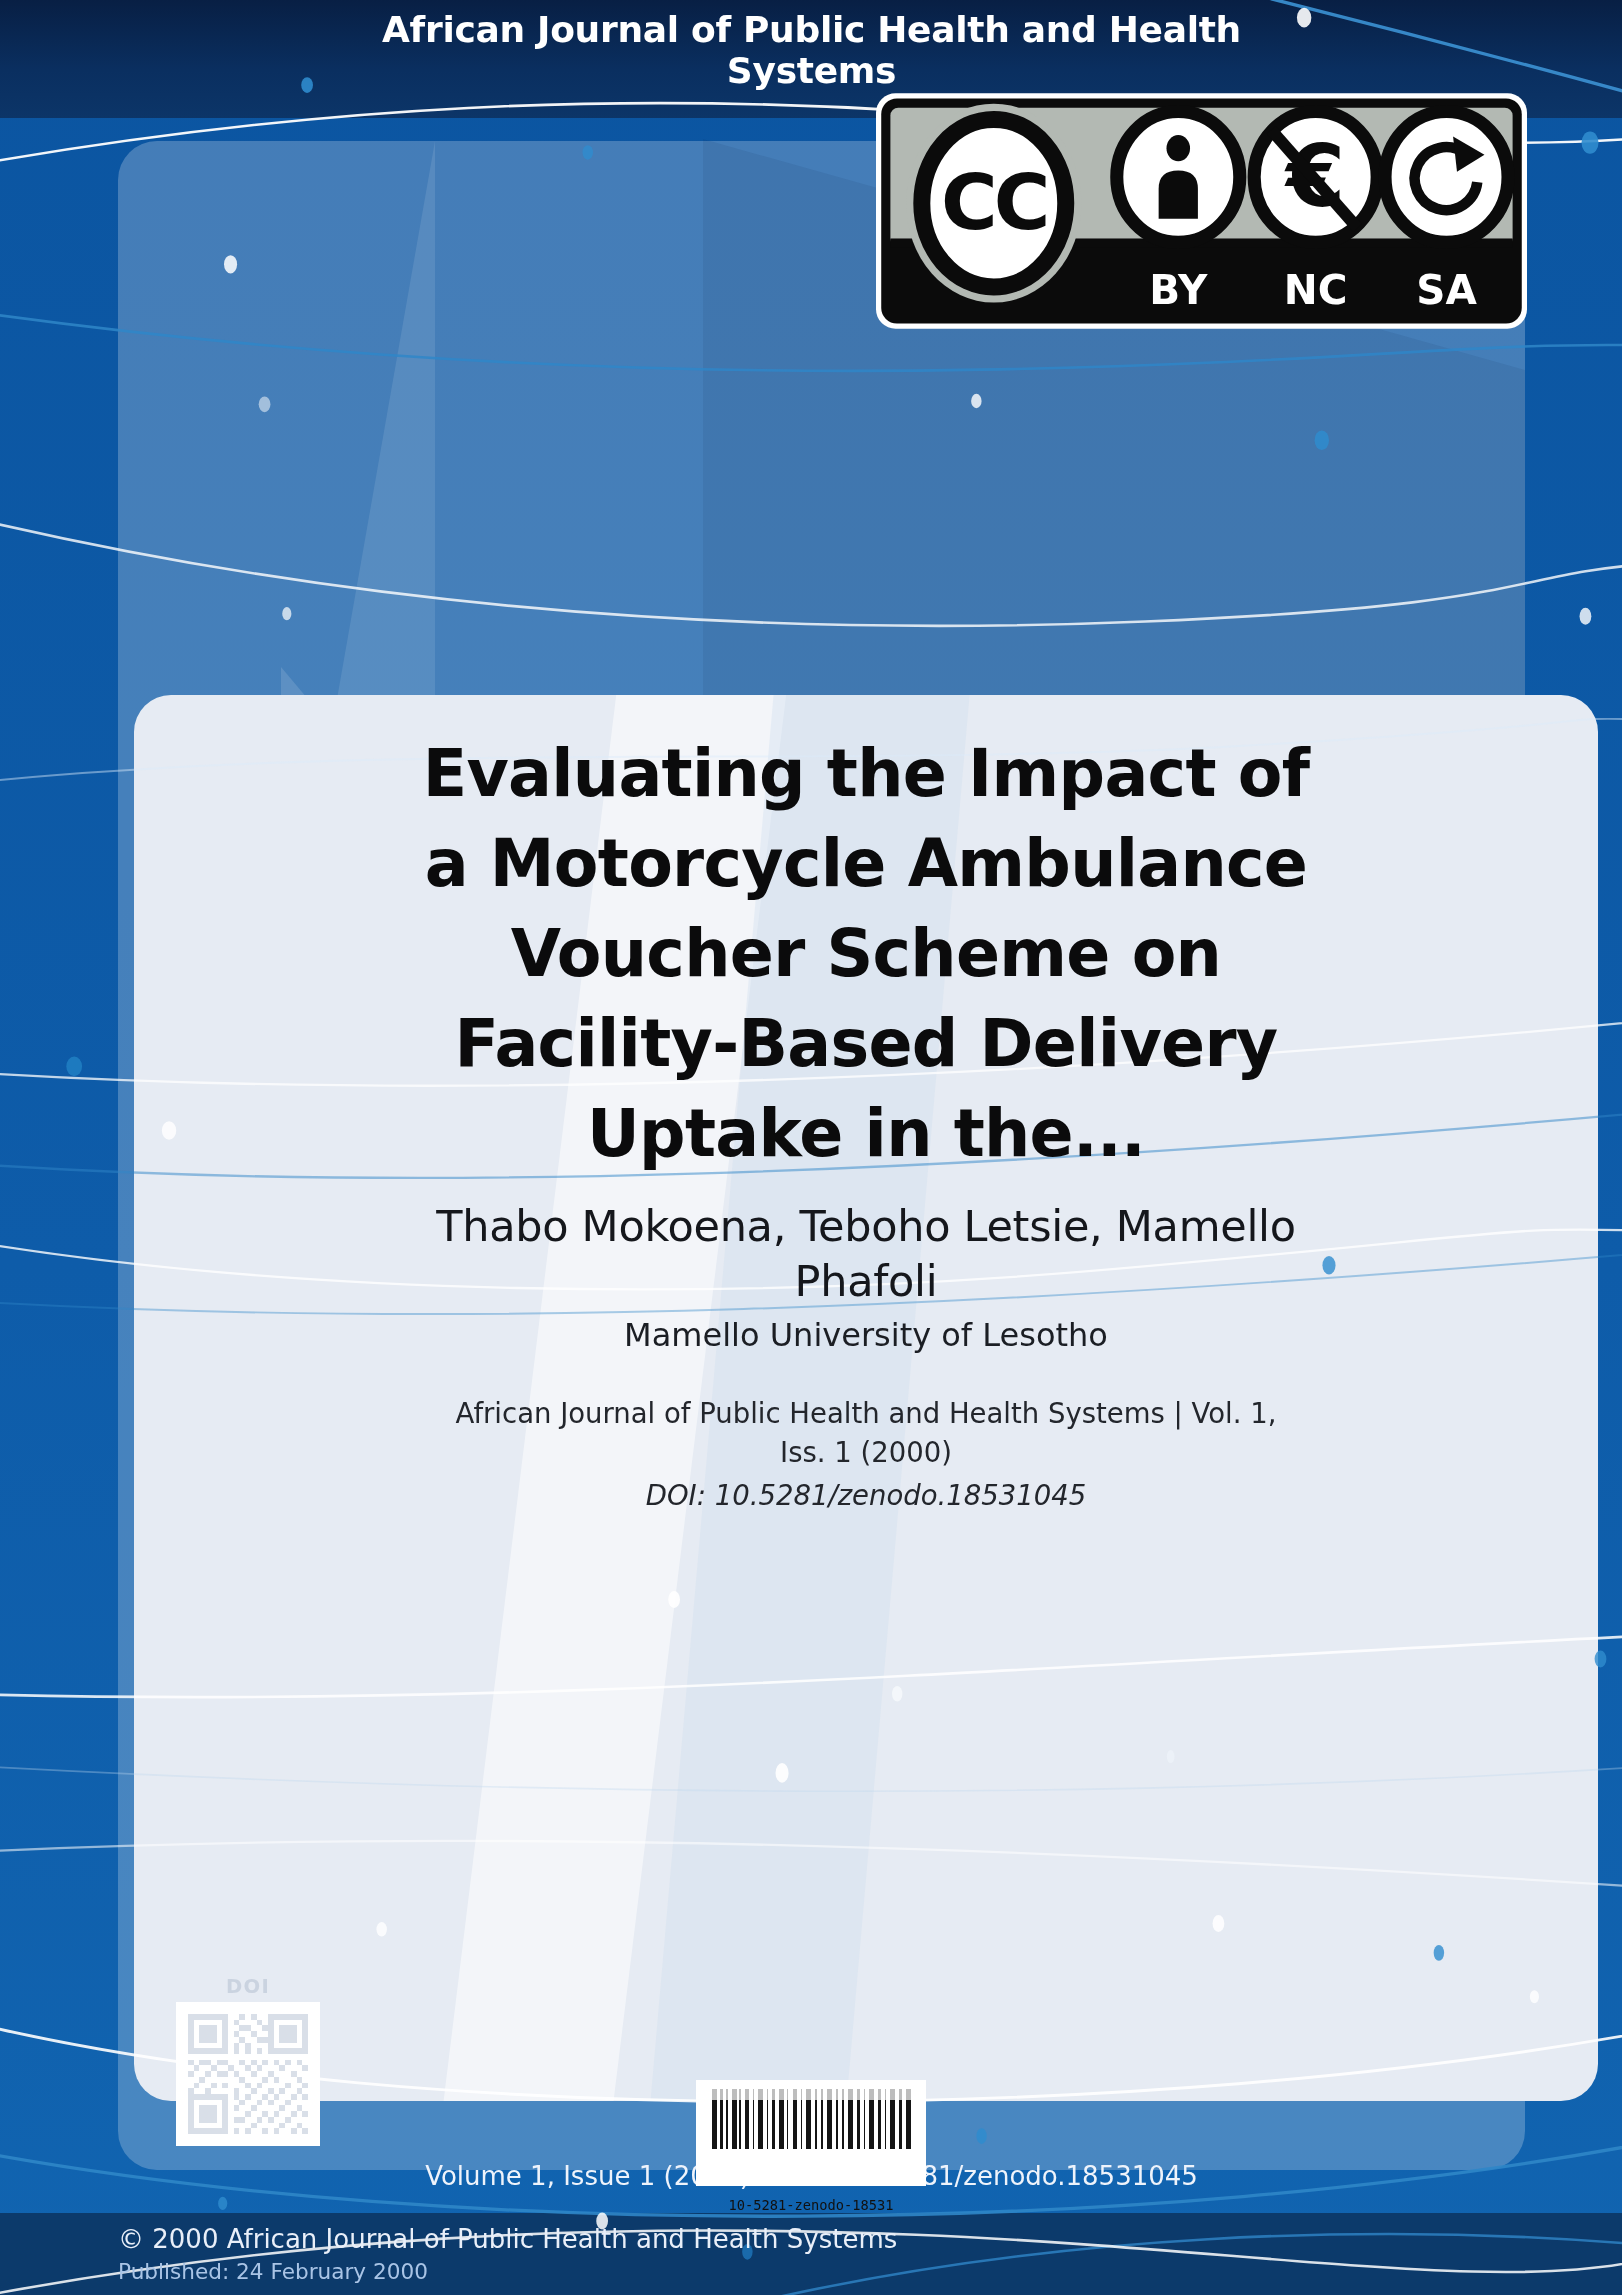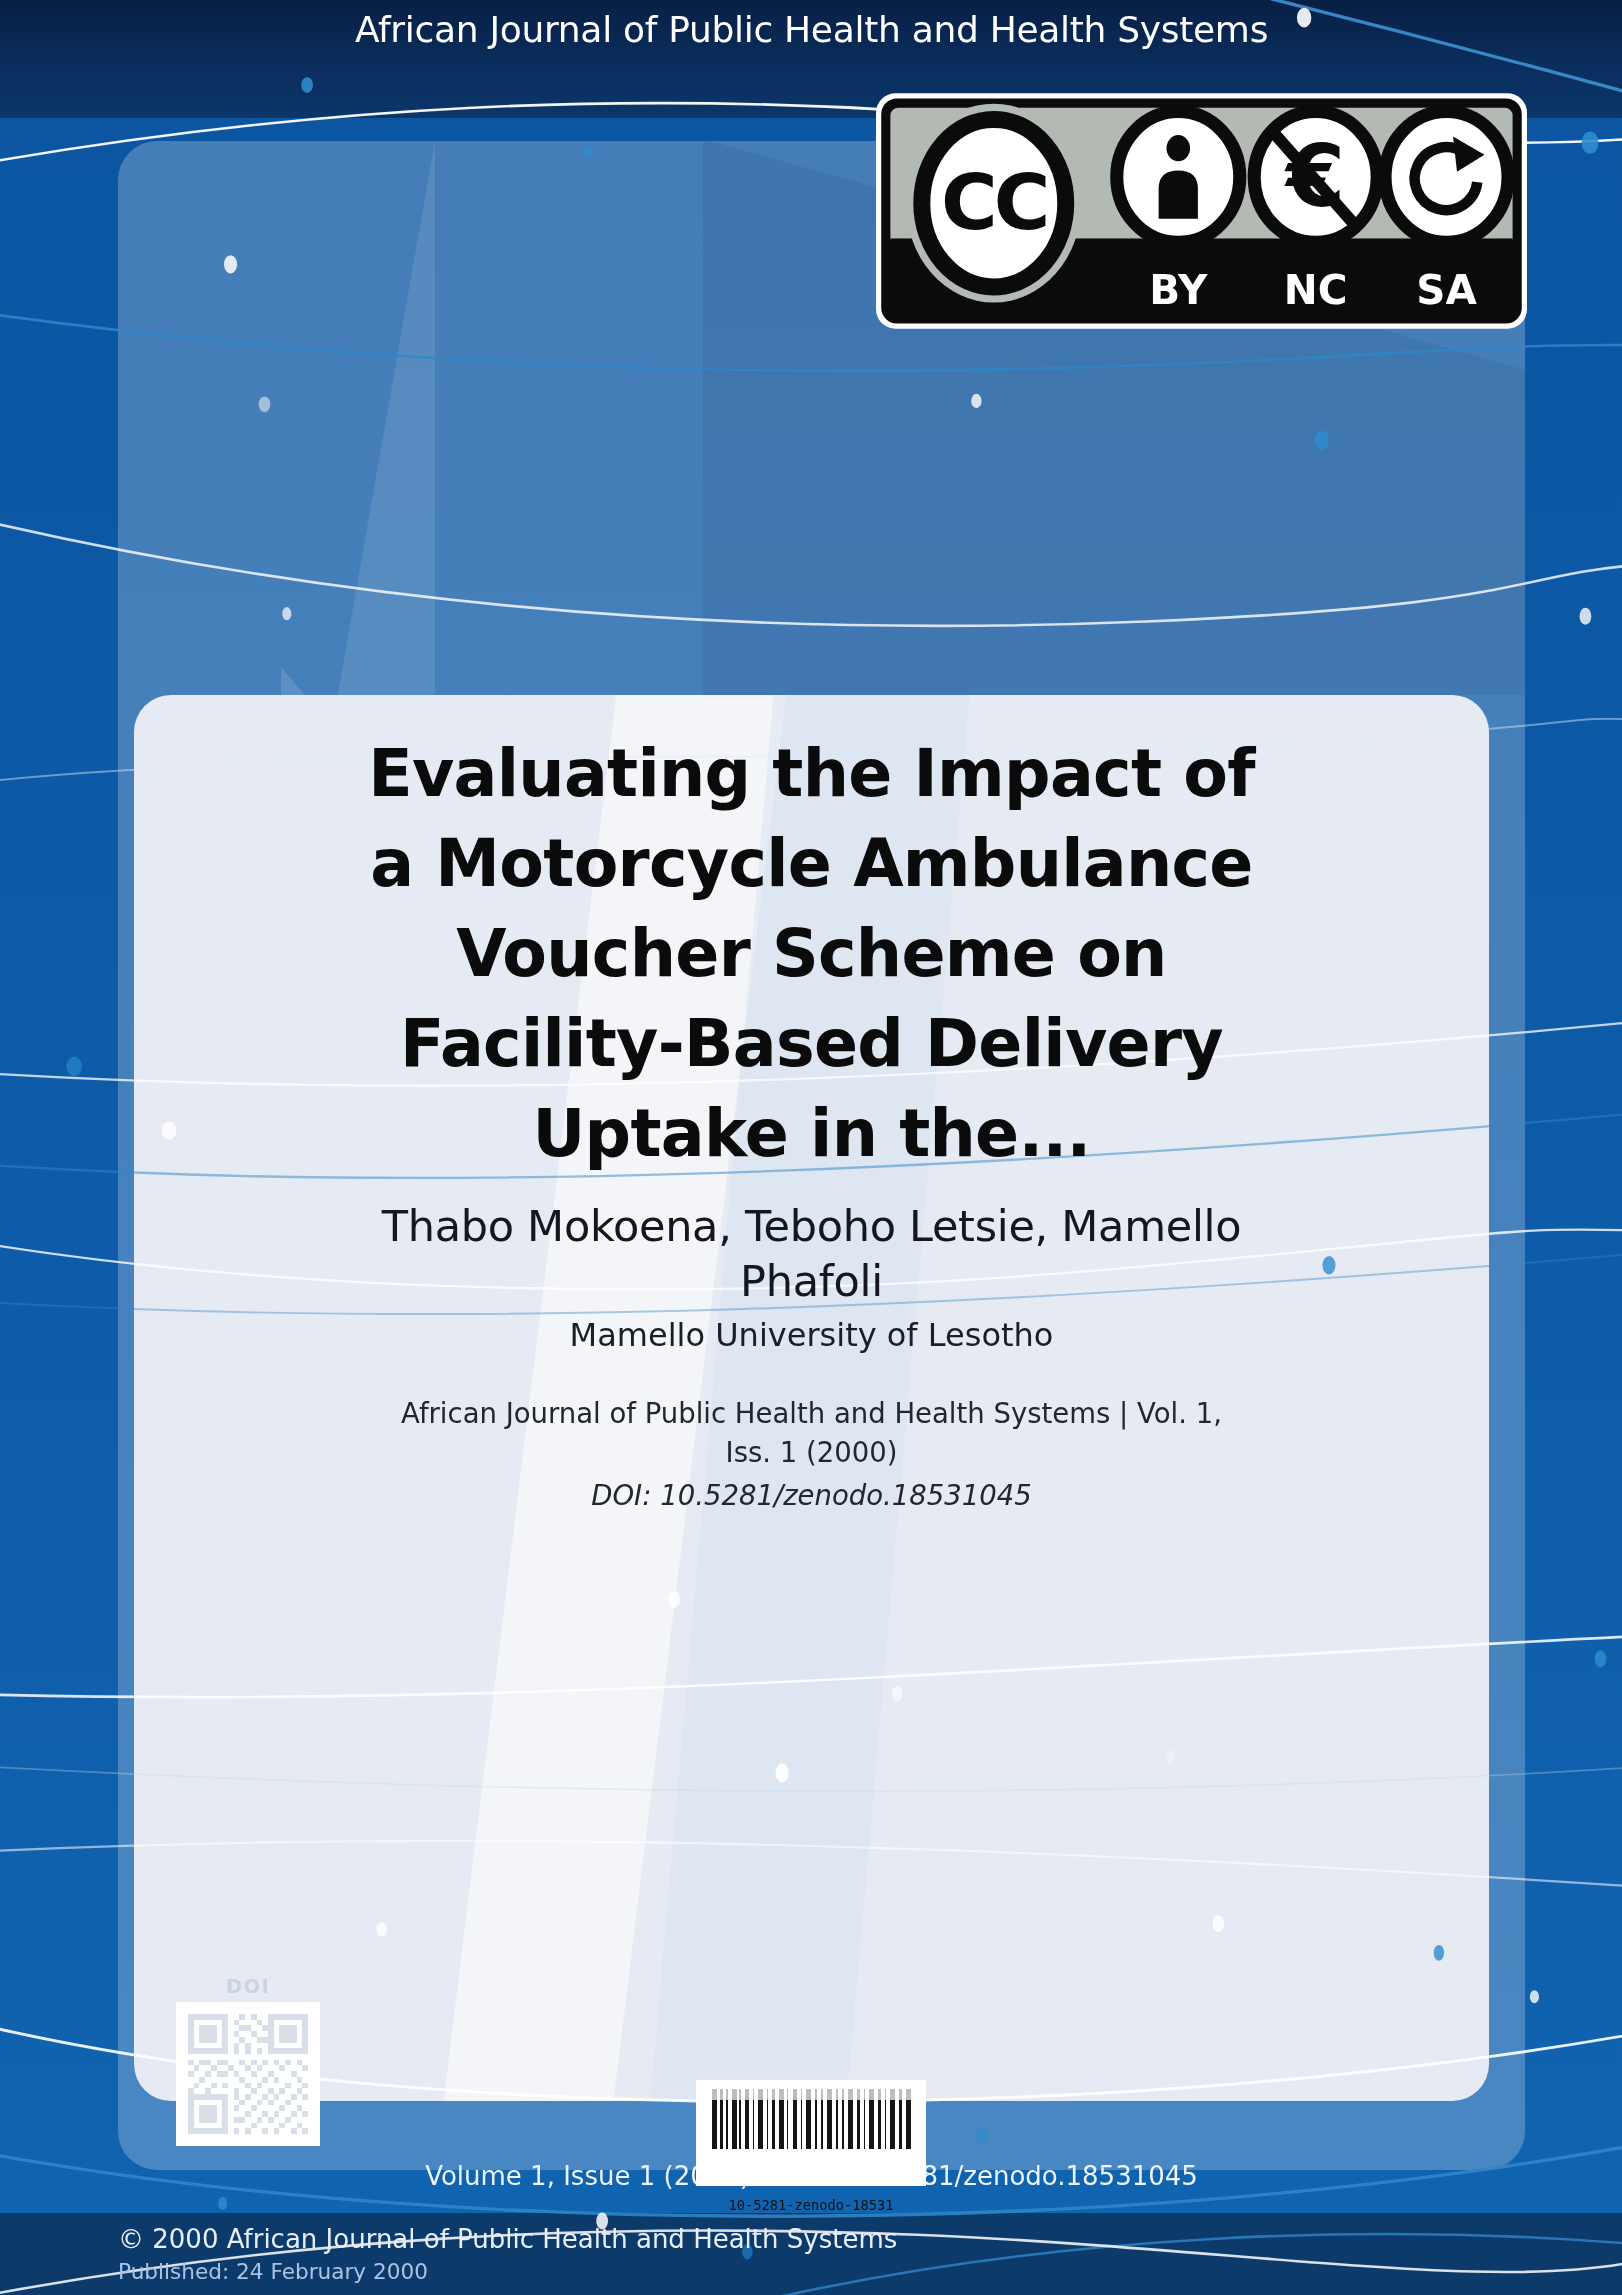--- a/index.html
+++ b/index.html
@@ -14,25 +14,25 @@
   .band-bottom{position:absolute;left:0;top:2213px;width:1623px;height:82px;
     background:#0c3a6b;}
   .panel{position:absolute;left:118px;top:141px;width:1407px;height:2029px;
     border-radius:39px;background:rgba(255,255,255,0.235);}
   .sail{position:absolute;left:0;top:0;width:1623px;height:2295px;pointer-events:none;}
   .sail.a{clip-path:polygon(435px 141px,435px 1018px,281px 1018px);background:rgba(255,255,255,0.10);}
   .sail.b{clip-path:polygon(281px 667px,576px 1018px,281px 1018px);background:rgba(255,255,255,0.13);}
   .sail.c{clip-path:polygon(703px 139px,1525px 370px,1525px 695px,703px 695px);background:rgba(8,30,60,0.08);}
   
   .journal-title{position:absolute;left:301px;top:9.2px;width:1021px;z-index:4;
-    text-align:center;color:#ffffff;font-weight:normal;font-size:36px;line-height:41px;letter-spacing:-0.3px;}
+    text-align:center;color:#ffffff;font-weight:bold;font-size:36px;line-height:41px;letter-spacing:-0.3px;}
   .issue-line{position:absolute;left:118px;top:48px;z-index:6;
     color:#c6d5f0;font-size:25.5px;letter-spacing:0;}
   
-  .card{position:absolute;left:134px;top:695px;width:1355px;height:1406px;
+  .card{position:absolute;left:134px;top:695px;width:1464px;height:1406px;
     border-radius:37px;background:#e6ebf3;overflow:hidden;}
   .streak{position:absolute;top:-26px;height:1505px;}
   .streak.s1{left:393px;width:170px;transform:skewX(-7deg);background:rgba(255,255,255,0.5);}
   .streak.s2{left:576px;width:196px;transform:skewX(-5deg);background:rgba(203,220,238,0.35);}
   .card-inner{position:relative;z-index:4;width:100%;height:100%;
     display:flex;flex-direction:column;align-items:center;text-align:center;}
   .title{margin:34px 26px 0 26px;white-space:pre-line;color:#0b0b0c;
     font-weight:bold;font-size:65px;line-height:90px;letter-spacing:-0.7px;}
   .authors{margin-top:19.6px;white-space:pre-line;color:#15171c;
     font-size:43px;line-height:55px;letter-spacing:-0.3px;}

